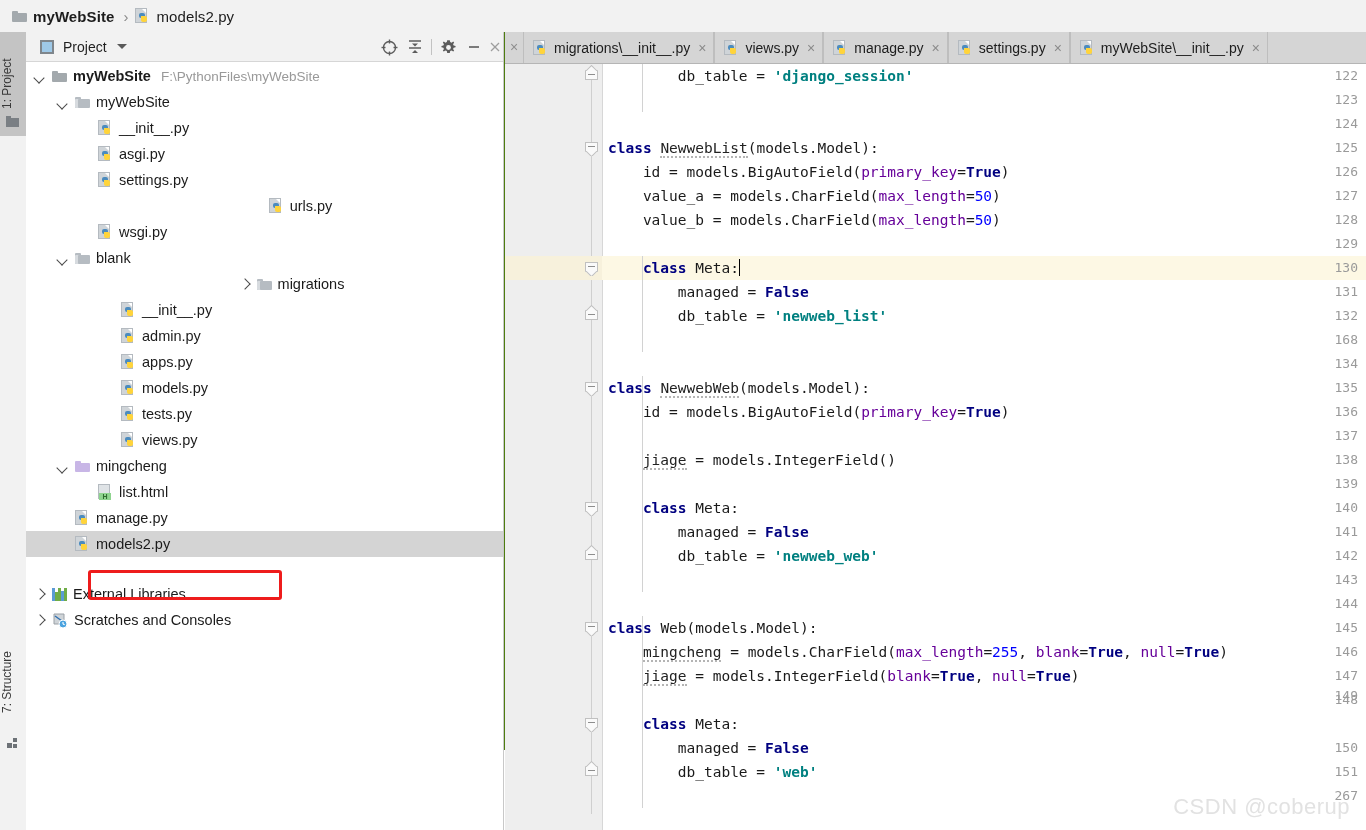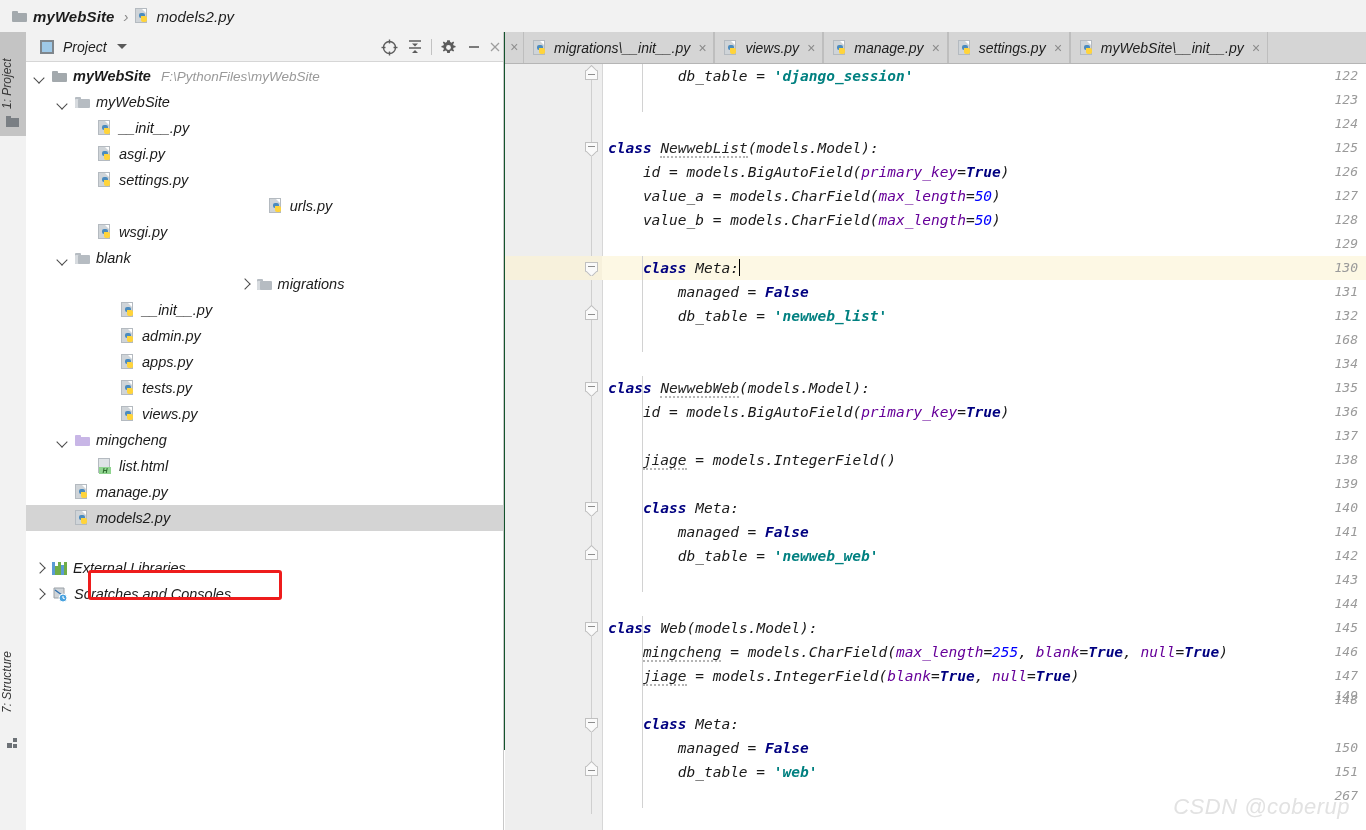--- a/index.html
+++ b/index.html
@@ -5,22 +5,21 @@
   html, body {
     margin: 0; padding: 0;
     width: 1366px; height: 830px;
     overflow: hidden;
     background: #ffffff;
     font-family: "Liberation Sans", sans-serif;
   }
   #app {
     position: relative;
     width: 1366px; height: 750px;
-    background: #14532d;
-    font-style: italic;
+    background: #4d7c0f;
   }
 
   
   #breadcrumb {
     position: absolute; left: 0; top: 0;
     width: 1366px; height: 32px;
     background: #f2f2f2;
     display: flex; align-items: center;
     padding-left: 12px;
     box-sizing: border-box;
@@ -519,20 +518,29 @@
           <span class="tlabel">admin.py</span>
         </div>
         <div class="trow" style="padding-left: 77px;">
           <span class="arrow" style="margin-right: 7px;"></span>
           <span class="py-ico">
             <span class="pg"></span>
             <span class="sn-b"></span>
             <span class="sn-y"></span>
           </span>
           <span class="tlabel">apps.py</span>
+        </div>
+        <div class="trow" style="padding-left: 77px;">
+          <span class="arrow" style="margin-right: 7px;"></span>
+          <span class="py-ico">
+            <span class="pg"></span>
+            <span class="sn-b"></span>
+            <span class="sn-y"></span>
+          </span>
+          <span class="tlabel">models.py</span>
         </div>
         <div class="trow" style="padding-left: 77px;">
           <span class="arrow" style="margin-right: 7px;"></span>
           <span class="py-ico">
             <span class="pg"></span>
             <span class="sn-b"></span>
             <span class="sn-y"></span>
           </span>
           <span class="tlabel">tests.py</span>
         </div>

